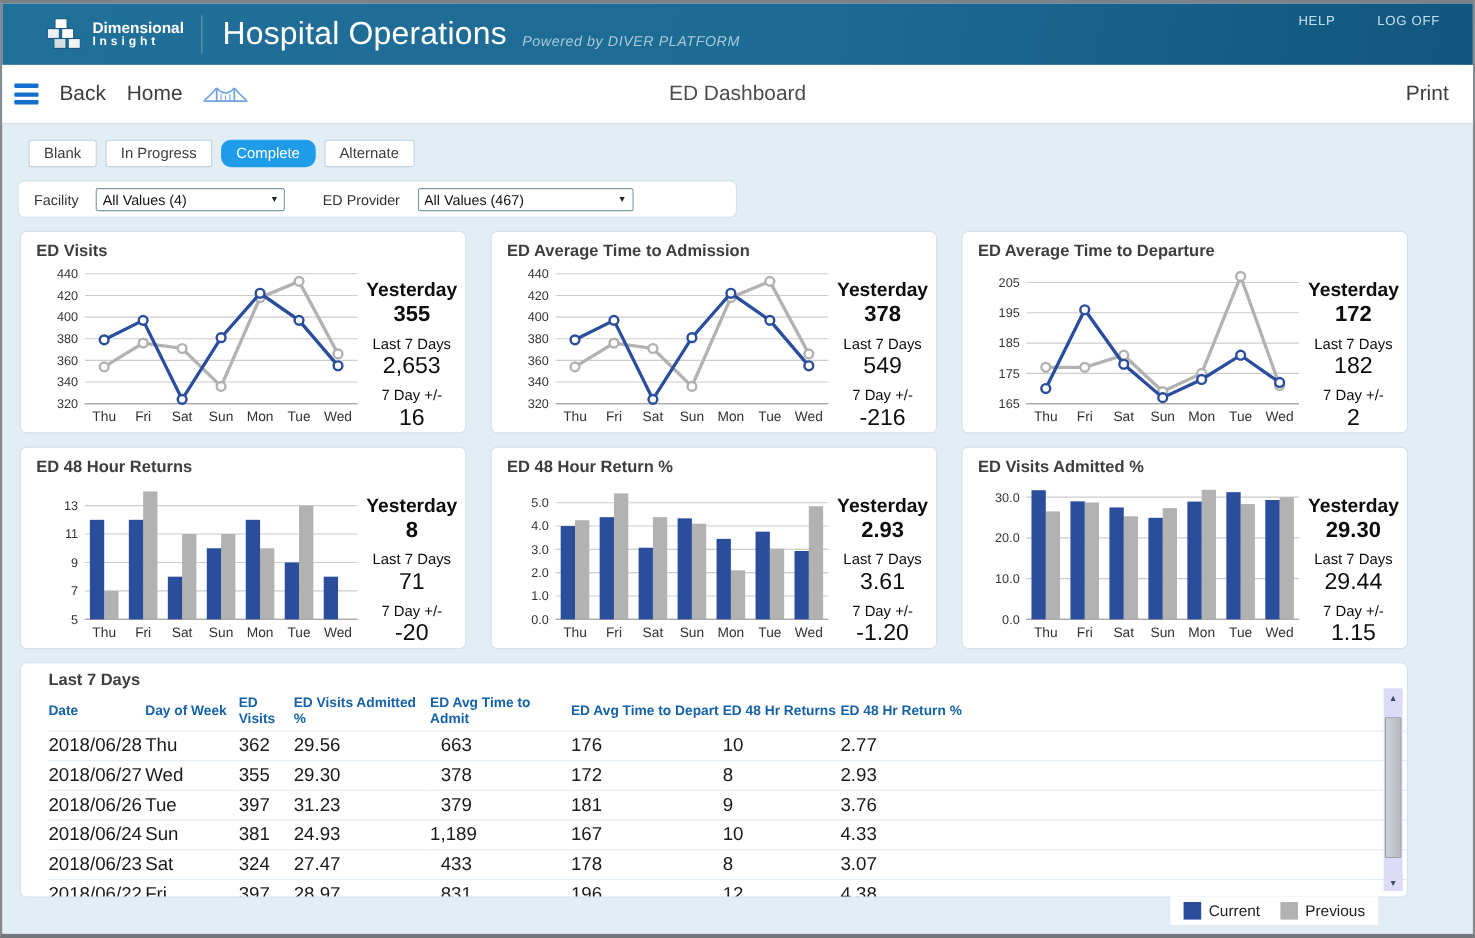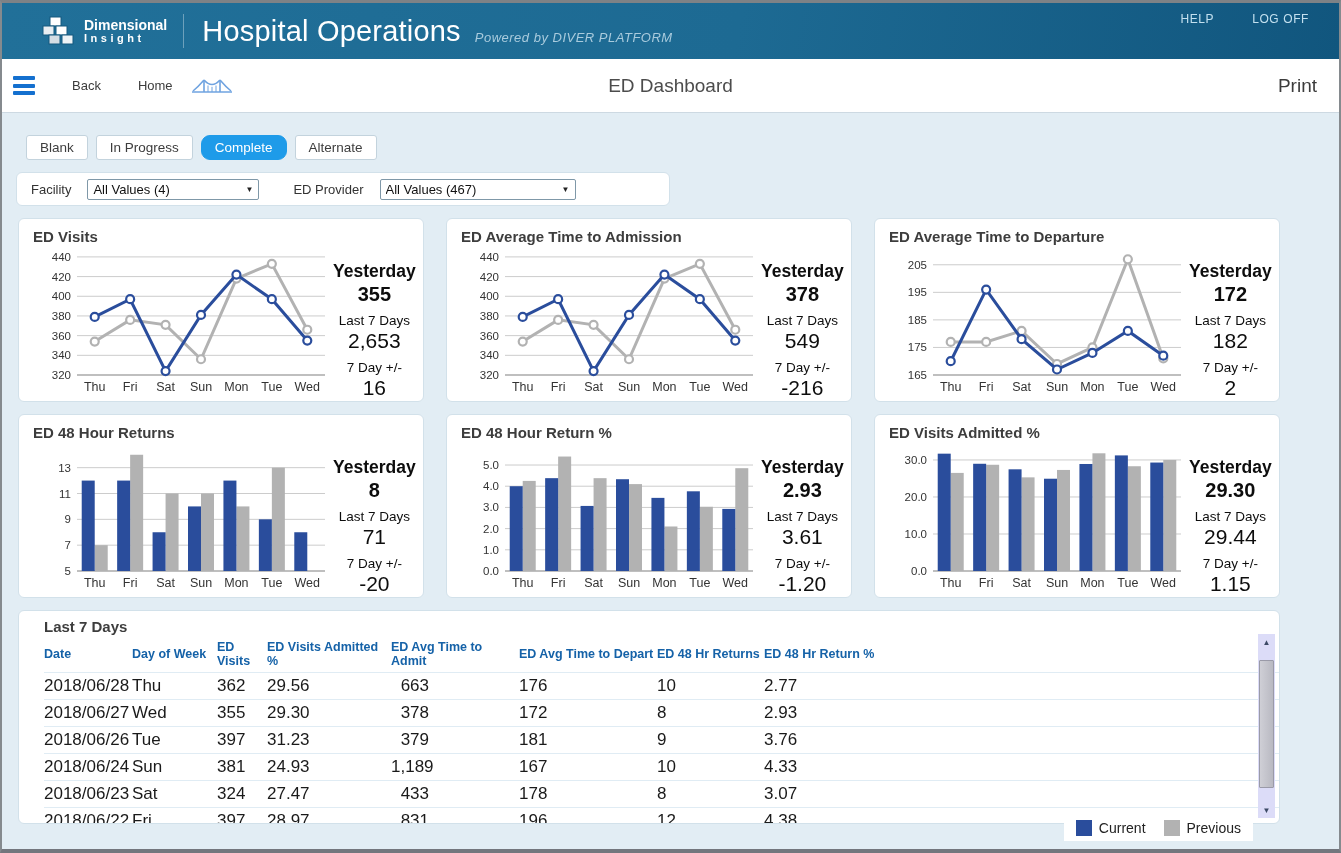--- a/index.html
+++ b/index.html
@@ -23,27 +23,27 @@
   .powered{ font-size:13px; font-style:italic; color:#a9cbdd; margin-left:14px; padding-top:12px; letter-spacing:.5px;}
   .top-links{ position:absolute; top:9px; right:30px; display:flex; gap:38px; }
   .top-link{ font-size:12px; color:#c3e0ef; letter-spacing:.6px; cursor:pointer; background:none; border:none; font-family:inherit; }
 
   
   .navbar{ height:54px; background:#ffffff; display:flex; align-items:center; position:relative;
     border-bottom:1px solid #cdd9e2; }
   .hamburger{ width:22px; margin-left:11px; cursor:pointer; }
   .hamburger .bar{ height:4px; background:#1470cf; border-radius:1px; margin-bottom:3.5px; }
   .hamburger .bar:last-child{ margin-bottom:0; }
-  .nav-item{ font-size:13px; color:#3c3c3c; margin-left:37px; cursor:pointer; background:none; border:none; font-family:inherit; }
+  .nav-item{ font-size:19px; color:#3c3c3c; margin-left:19px; cursor:pointer; background:none; border:none; font-family:inherit; }
   .bridge{ margin-left:18px; cursor:pointer; display:flex; align-items:center; }
   .nav-center{ position:absolute; left:50%; transform:translateX(-50%); font-size:19px; color:#4c4c4c; }
   .nav-print{ position:absolute; right:22px; font-size:19px; color:#3c3c3c; cursor:pointer; background:none; border:none; font-family:inherit; }
 
   
-  .content{ padding-top:22px; }
+  .content{ padding-top:14px; }
   .tabbar{ display:flex; gap:8px; margin-left:24px; }
   .tab{ font-size:13.5px; color:#3d3d3d; background:#fff; border:1px solid #c3d3dd; border-radius:3px;
     padding:4px 13px; cursor:pointer; font-family:inherit; }
   .tab.active{ background:#1e9be9; border-color:#1e9be9; color:#fff;border-radius:9px; }
 
   .filterbar{ width:654px; margin:12px 0 0 14px; background:#fff; border:1px solid #d2e1ea; border-radius:6px;
     height:34px; display:flex; align-items:center; padding-left:14px; gap:16px; }
   .filter-label{ font-size:13px; color:#333; }
   .combo{ background:#fff; border:1px solid #7f98a8; border-radius:2px; height:21px; width:172px;
     display:flex; align-items:center; justify-content:space-between; padding:0 5px; cursor:pointer; }

